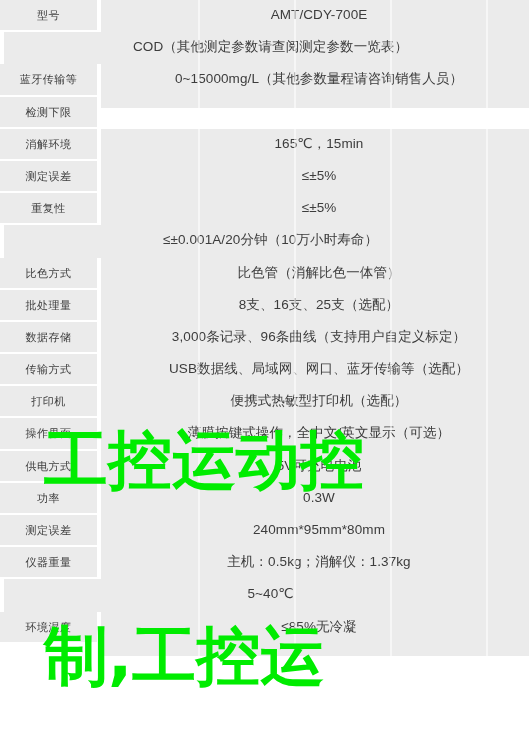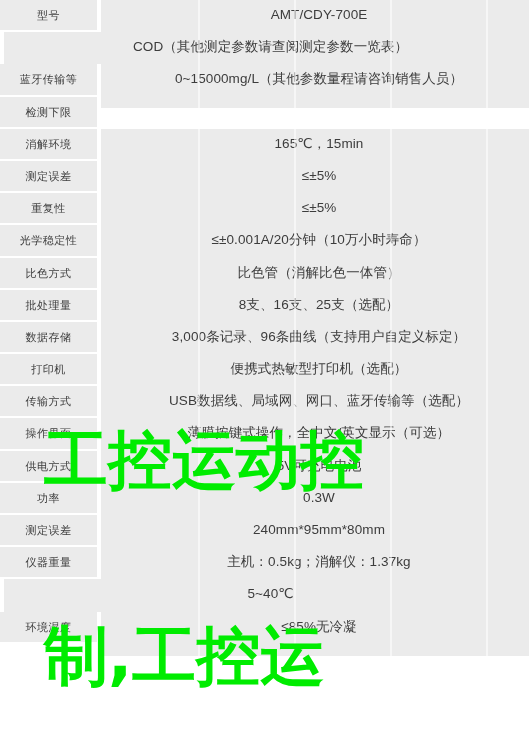--- a/index.html
+++ b/index.html
@@ -138,48 +138,47 @@
         <div class="cell-label">测定误差</div>
         <div class="cell-gap"></div>
         <div class="cell-value">≤±5%</div>
       </div>
       <div class="spec-row">
         <div class="cell-label">重复性</div>
         <div class="cell-gap"></div>
         <div class="cell-value">≤±5%</div>
       </div>
       <div class="spec-row">
-        <div class="cell-label">光学稳定性</div>
         <div class="cell-gap"></div>
         <div class="cell-value">≤±0.001A/20分钟（10万小时寿命）</div>
       </div>
       <div class="spec-row">
         <div class="cell-label">比色方式</div>
         <div class="cell-gap"></div>
         <div class="cell-value">比色管（消解比色一体管）</div>
       </div>
       <div class="spec-row">
         <div class="cell-label">批处理量</div>
         <div class="cell-gap"></div>
         <div class="cell-value">8支、16支、25支（选配）</div>
       </div>
       <div class="spec-row">
         <div class="cell-label">数据存储</div>
         <div class="cell-gap"></div>
         <div class="cell-value">3,000条记录、96条曲线（支持用户自定义标定）</div>
       </div>
       <div class="spec-row">
+        <div class="cell-label">传输方式</div>
+        <div class="cell-gap"></div>
+        <div class="cell-value">USB数据线、局域网、网口、蓝牙传输等（选配）</div>
+      </div>
+      <div class="spec-row">
         <div class="cell-label">打印机</div>
         <div class="cell-gap"></div>
         <div class="cell-value">便携式热敏型打印机（选配）</div>
-      </div>
-      <div class="spec-row">
-        <div class="cell-label">传输方式</div>
-        <div class="cell-gap"></div>
-        <div class="cell-value">USB数据线、局域网、网口、蓝牙传输等（选配）</div>
       </div>
       <div class="spec-row">
         <div class="cell-label">操作界面</div>
         <div class="cell-gap"></div>
         <div class="cell-value">薄膜按键式操作，全中文/英文显示（可选）</div>
       </div>
       <div class="spec-row">
         <div class="cell-label">供电方式</div>
         <div class="cell-gap"></div>
         <div class="cell-value">5V可充电电池</div>

